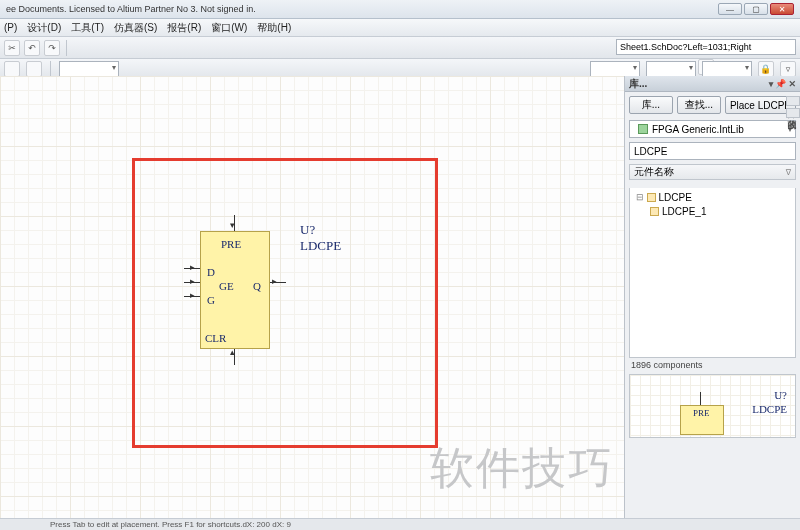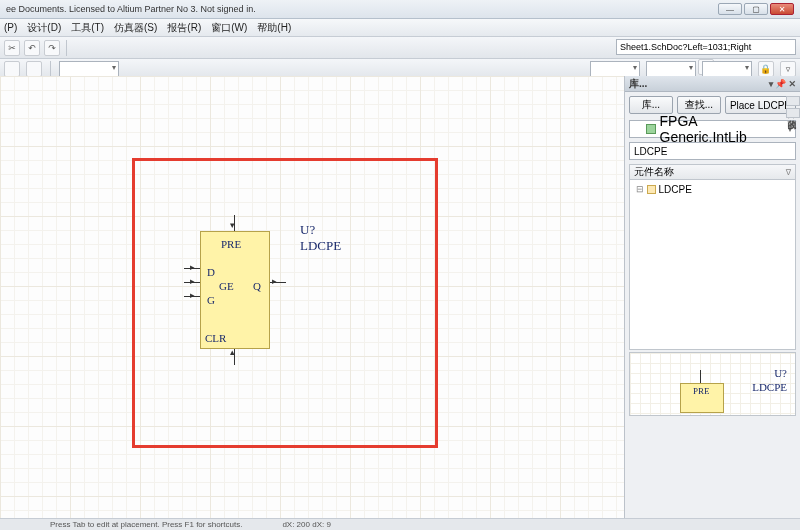--- a/index.html
+++ b/index.html
@@ -40,39 +40,39 @@
   .pin.v { width: 1px; height: 16px; }
   .pin .arrow { position: absolute; font-size: 9px; color: #333; }
   .desig { position: absolute; font-size: 13px; color: #1a2a6c; font-family: "Times New Roman", serif; }
   .lib-panel { width: 176px; background: #eef0f3; border-left: 1px solid #bcc2ca; display: flex; flex-direction: column; font-size: 10px; }
   .panel-titlebar { height: 16px; background: linear-gradient(#dfe5ec,#c8d0d9); border-bottom: 1px solid #aeb6c0; display: flex; align-items: center; padding: 0 4px; font-weight: bold; color: #333; }
   .panel-titlebar .pctrls { margin-left: auto; display: flex; gap: 2px; font-size: 9px; color: #555; }
   .panel-btns { display: flex; gap: 4px; padding: 4px; }
   .btn { flex: 1; height: 18px; border: 1px solid #9ba4af; background: linear-gradient(#fafbfc,#e3e6ea); font-size: 10px; display: flex; align-items: center; justify-content: center; cursor: default; border-radius: 2px; }
   .btn.place { white-space: nowrap; padding: 0 4px; }
   .panel-row { padding: 2px 4px; }
-  .panel-select { width: 100%; height: 18px; border: 1px solid #abb3bd; background: #fff; font-size: 14px; padding: 0 14px 0 16px; position: relative; display: flex; align-items: center; }
+  .panel-select { width: 100%; height: 18px; border: 1px solid #abb3bd; background: #fff; font-size: 10px; padding: 0 14px 0 8px; position: relative; display: flex; align-items: center; }
   .panel-select::after { content: "▾"; position: absolute; right: 3px; font-size: 8px; color: #666; }
   .panel-input { width: 100%; height: 18px; border: 1px solid #abb3bd; background: #fff; font-size: 10px; padding: 0 4px; }
-  .list-hdr { margin: 2px 4px 0; height: 16px; border: 1px solid #c0c6cd; background: linear-gradient(#f6f7f9,#e6e9ec); font-size: 10px; padding: 1px 4px; display: flex; align-items: center; }
+  .list-hdr { margin: 2px 4px 8px; height: 16px; border: 1px solid #c0c6cd; background: linear-gradient(#f6f7f9,#e6e9ec); font-size: 10px; padding: 1px 4px; display: flex; align-items: center; }
   .list-body { margin: 0 4px; height: 170px; background: #fff; border: 1px solid #c0c6cd; border-top: none; padding: 2px; }
   .tree-item { display: flex; align-items: center; gap: 3px; font-size: 10px; height: 14px; padding-left: 4px; }
   .tree-ico { width: 9px; height: 9px; background: #fde9b5; border: 1px solid #cba94f; }
   .count-row { padding: 2px 6px; font-size: 9px; color: #444; }
   .preview { margin: 2px 4px 4px; height: 64px; background: #fff; border: 1px solid #c0c6cd; position: relative; overflow: hidden; }
   .preview .pgrid { position: absolute; inset: 0;
     background-image:
       linear-gradient(#f2efe6 1px, transparent 1px),
       linear-gradient(90deg, #f2efe6 1px, transparent 1px);
     background-size: 10px 10px; }
   .preview .pcomp { position: absolute; left: 50px; top: 30px; width: 44px; height: 30px; background: #fff3a8; border: 1px solid #b6a24a; }
   .right-tabs { position: absolute; right: 0; top: 96px; width: 14px; display: flex; flex-direction: column; gap: 2px; }
   .vtab { writing-mode: vertical-rl; font-size: 9px; background: #e5e8ec; border: 1px solid #bcc2ca; padding: 4px 1px; color: #444; }
   .watermark { position: absolute; right: 10px; bottom: 20px; font-size: 44px; color: #c6c7c9; font-weight: 300; letter-spacing: 2px; pointer-events: none; }
-  .statusbar { position: absolute; left: 0; right: 0; bottom: 0; height: 12px; background: #e5e8ec; border-top: 1px solid #c6ccd4; font-size: 8px; color: #555; display: flex; align-items: center; padding: 0 50px; gap: 40px; }
+  .statusbar { position: absolute; left: 0; right: 0; bottom: 0; height: 12px; background: #e5e8ec; border-top: 1px solid #c6ccd4; font-size: 8px; color: #555; display: flex; align-items: center; padding: 0 50px; }
 </style>
 </head>
 <body>
 
 <div class="titlebar">
   <span>ee Documents. Licensed to Altium Partner No 3. Not signed in.</span>
   <div class="wctrls">
     <div class="wbtn">—</div>
     <div class="wbtn">▢</div>
     <div class="wbtn close">✕</div>
@@ -151,20 +151,21 @@
     <div class="pin" style="left:184px; top:206px">
         <span class="arrow" style="left:6px; top:-6px">▸</span>
       </div>
     <div class="pin" style="left:184px; top:220px">
         <span class="arrow" style="left:6px; top:-6px">▸</span>
       </div>
     <div class="pin" style="left:270px; top:206px">
         <span class="arrow" style="left:2px; top:-6px">▸</span>
       </div>
 
+    <div class="watermark">软件技巧</div>
   </div>
 
   <div class="lib-panel">
     <div class="panel-titlebar">
       <span>库...</span>
       <span class="pctrls">
         <span>▾</span>
         <span>📌</span>
         <span>✕</span>
       </span>
@@ -186,21 +187,26 @@
     <div class="list-hdr">
       <span>元件名称</span>
       <span style="margin-left:auto;font-size:8px;color:#888">∇</span>
     </div>
     <div class="list-body">
       <div class="tree-item">
         <span style="font-size:9px;color:#888">⊟</span>
         <span class="tree-ico"></span>
         <span>LDCPE</span>
       </div>
-    </div>
+      <div class="tree-item" style="padding-left:18px">
+        <span class="tree-ico"></span>
+        <span>LDCPE_1</span>
+      </div>
+    </div>
+    <div class="count-row">1896 components</div>
     <div class="preview">
       <div class="pgrid"></div>
       <div class="pcomp">
         <span style="position:absolute;left:12px;top:2px;font-size:9px;color:#1a2a6c;font-family:'Times New Roman',serif">PRE</span>
       </div>
       <div style="position:absolute;left:70px;top:17px;width:1px;height:13px;background:#333"></div>
       <span style="position:absolute;right:8px;top:14px;font-size:11px;color:#1a2a6c;font-family:'Times New Roman',serif">U?</span>
       <span style="position:absolute;right:8px;top:28px;font-size:11px;color:#1a2a6c;font-family:'Times New Roman',serif">LDCPE</span>
     </div>
   </div>

